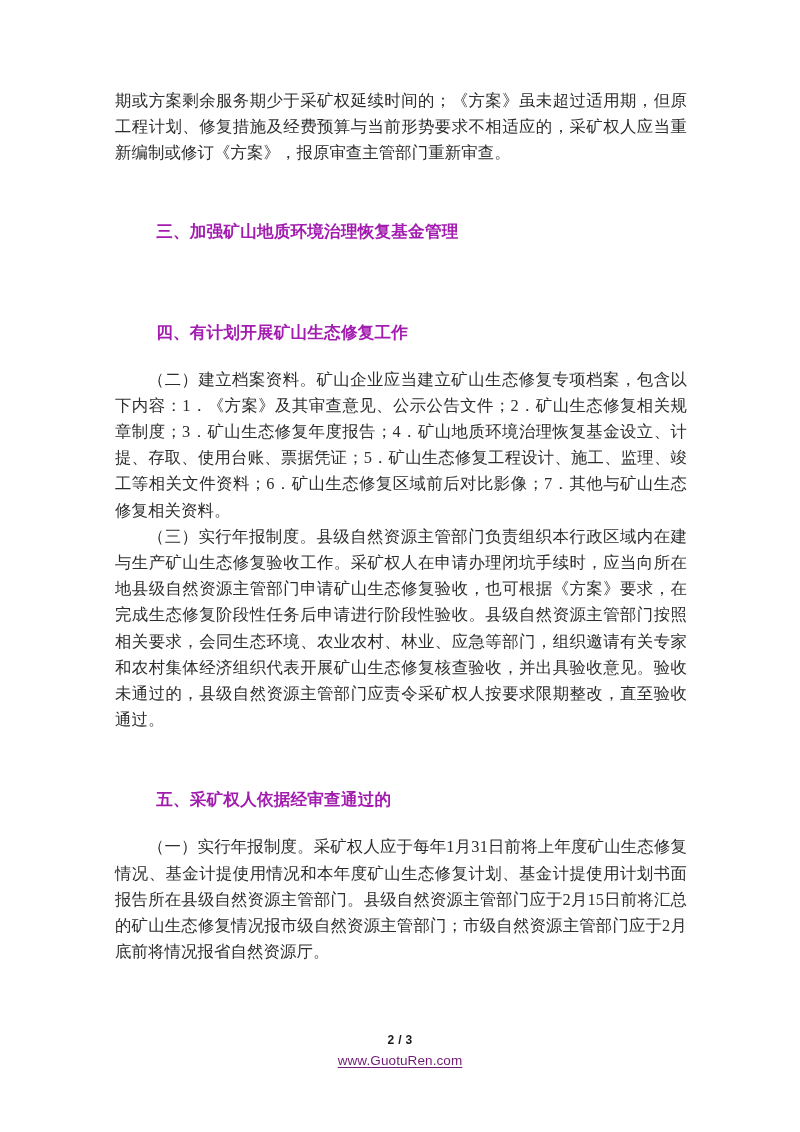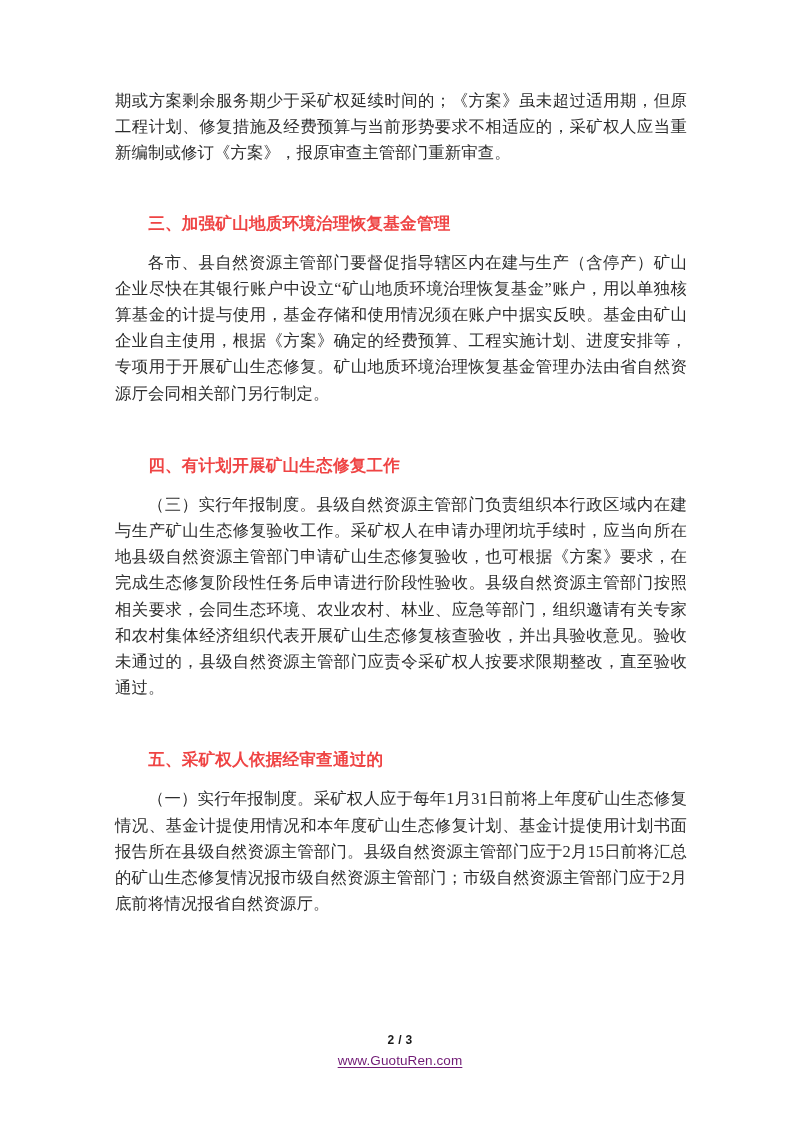--- a/index.html
+++ b/index.html
@@ -45,26 +45,26 @@
     color: #2d2d2d;
     letter-spacing: 0.1px;
     word-break: break-all;
   }
   p.para.noindent {
     text-indent: 0;
   }
 
   
   h2.heading {
-    margin: 0;
+    margin: 8px;
     font-family: "Liberation Sans", "DejaVu Sans", sans-serif;
     font-size: 16.6px;
     line-height: 26px;
     font-weight: 700;
-    color: #ef4444;
+    color: #a21caf;
     text-indent: 2em;
     letter-spacing: 0.2px;
   }
 
   
   .gap-intro   { height: 44px; }
   .gap-head    { height: 13px; }
   .gap-section { height: 46px; }
 
   
@@ -102,26 +102,26 @@
 <div class="page">
 
   <div class="content">
 
     <p class="para noindent">期或方案剩余服务期少于采矿权延续时间的；《方案》虽未超过适用期，但原工程计划、修复措施及经费预算与当前形势要求不相适应的，采矿权人应当重新编制或修订《方案》，报原审查主管部门重新审查。</p>
 
     <div class="gap-intro"></div>
 
     <h2 class="heading">三、加强矿山地质环境治理恢复基金管理</h2>
     <div class="gap-head"></div>
-    <p class="para">各市、县自然资源主管部门要督促指导辖区内在建与生产（含停产）矿山企业尽快在其银行账户中设立“矿山地质环境治理恢复基金”账户，用以单独核算基金的计提与使用，基金存储和使用情况须在账户中据实反映。基金由矿山企业自主使用，根据《方案》确定的经费预算、工程实施计划、进度安排等，专项用于开展矿山生态修复。矿山地质环境治理恢复基金管理办法由省自然资源厅会同相关部门另行制定。</p>
 
     <div class="gap-section"></div>
 
     <h2 class="heading">四、有计划开展矿山生态修复工作</h2>
     <div class="gap-head"></div>
+    <p class="para">（二）建立档案资料。矿山企业应当建立矿山生态修复专项档案，包含以下内容：1．《方案》及其审查意见、公示公告文件；2．矿山生态修复相关规章制度；3．矿山生态修复年度报告；4．矿山地质环境治理恢复基金设立、计提、存取、使用台账、票据凭证；5．矿山生态修复工程设计、施工、监理、竣工等相关文件资料；6．矿山生态修复区域前后对比影像；7．其他与矿山生态修复相关资料。</p>
     <p class="para">（三）实行年报制度。县级自然资源主管部门负责组织本行政区域内在建与生产矿山生态修复验收工作。采矿权人在申请办理闭坑手续时，应当向所在地县级自然资源主管部门申请矿山生态修复验收，也可根据《方案》要求，在完成生态修复阶段性任务后申请进行阶段性验收。县级自然资源主管部门按照相关要求，会同生态环境、农业农村、林业、应急等部门，组织邀请有关专家和农村集体经济组织代表开展矿山生态修复核查验收，并出具验收意见。验收未通过的，县级自然资源主管部门应责令采矿权人按要求限期整改，直至验收通过。</p>
 
     <div class="gap-section"></div>
 
     <h2 class="heading">五、采矿权人依据经审查通过的</h2>
     <div class="gap-head"></div>
     <p class="para">（一）实行年报制度。采矿权人应于每年1月31日前将上年度矿山生态修复情况、基金计提使用情况和本年度矿山生态修复计划、基金计提使用计划书面报告所在县级自然资源主管部门。县级自然资源主管部门应于2月15日前将汇总的矿山生态修复情况报市级自然资源主管部门；市级自然资源主管部门应于2月底前将情况报省自然资源厅。</p>
 
   </div>
 

